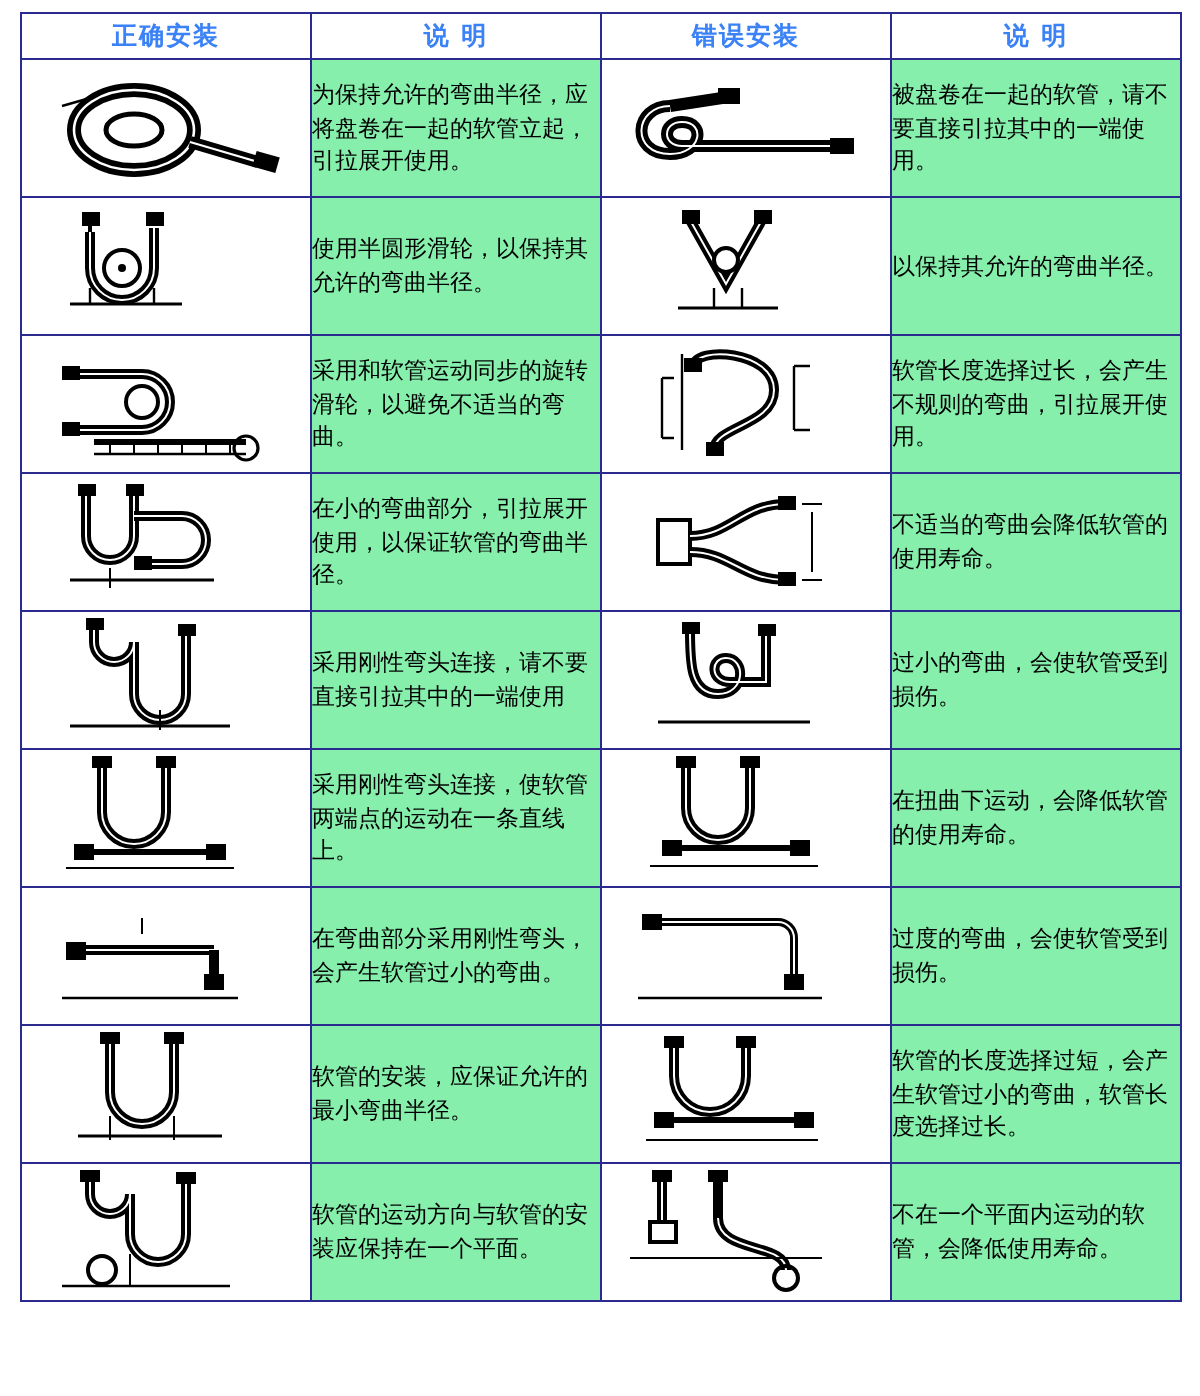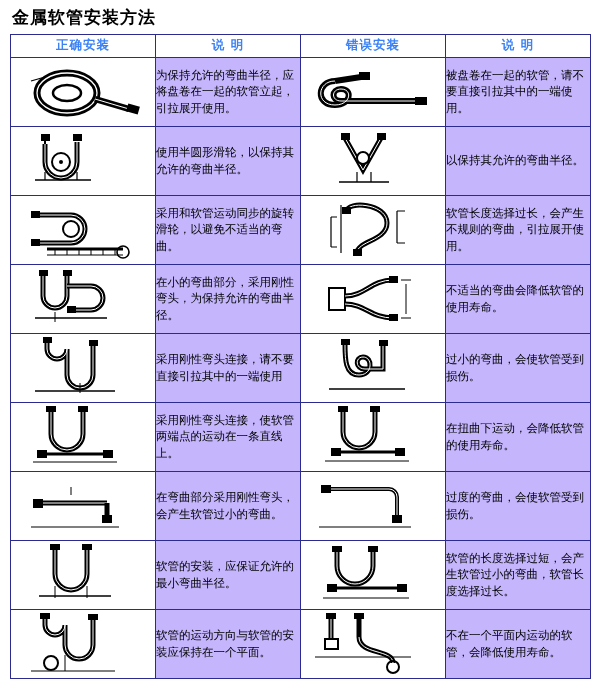--- a/index.html
+++ b/index.html
@@ -49,40 +49,39 @@
     text-align: center;
   }
   col.c-img { width: 145px; }
   col.c-txt { width: 145px; }
   td.img-cell {
     background: #ffffff;
     height: 68px;
     text-align: center;
   }
   td.txt-cell {
-    background: #c4b5fd;
+    background: #86efac;
     font-size: 11.5px;
     line-height: 1.45;
     padding: 5px 7px;
     color: #000000;
     text-align: left;
     margin-top: 36px;
   }
   .fig {
     width: 143px;
     height: 66px;
     display: block;
   }
   .fig svg { display: block; }
 </style>
 </head>
 <body>
 
 <div class="page">
-  <div class="doc-title">金属软管安装方法</div>
 
   <table class="hose-table">
     <colgroup>
       <col class="c-img">
         <col class="c-txt">
         <col class="c-img">
         <col class="c-txt">
     </colgroup>
     <thead>
       <tr>
@@ -198,21 +197,21 @@
               <path d="M56 20 L80 20 A12 12 0 0 1 80 44 L60 44" fill="none" stroke="#000" stroke-width="5"></path>
               <path d="M56 20 L80 20 A12 12 0 0 1 80 44 L60 44" fill="none" stroke="#fff" stroke-width="1"></path>
               <rect x="28" y="4" width="9" height="6" fill="#000"></rect>
               <rect x="52" y="4" width="9" height="6" fill="#000"></rect>
               <rect x="56" y="40" width="9" height="7" fill="#000"></rect>
               <path d="M24 52 L96 52" stroke="#000" stroke-width="1.4"></path>
               <path d="M44 46 L44 56" stroke="#000" stroke-width="1"></path>
             </svg>
           </div>
         </td>
-        <td class="txt-cell">在小的弯曲部分，采用刚性弯头，为保持允许的弯曲半径。</td>
+        <td class="txt-cell">在小的弯曲部分，引拉展开使用，以保证软管的弯曲半径。</td>
         <td class="img-cell">
           <div class="fig">
             <svg class="fig" viewBox="0 0 143 66">
               <rect x="28" y="22" width="16" height="22" fill="#fff" stroke="#000" stroke-width="2"></rect>
               <path d="M44 30 C64 30 70 14 92 14" fill="none" stroke="#000" stroke-width="5"></path>
               <path d="M44 30 C64 30 70 14 92 14" fill="none" stroke="#fff" stroke-width="1"></path>
               <path d="M44 38 C64 38 70 52 92 52" fill="none" stroke="#000" stroke-width="5"></path>
               <path d="M44 38 C64 38 70 52 92 52" fill="none" stroke="#fff" stroke-width="1"></path>
               <rect x="88" y="10" width="9" height="7" fill="#000"></rect>
               <rect x="88" y="48" width="9" height="7" fill="#000"></rect>

